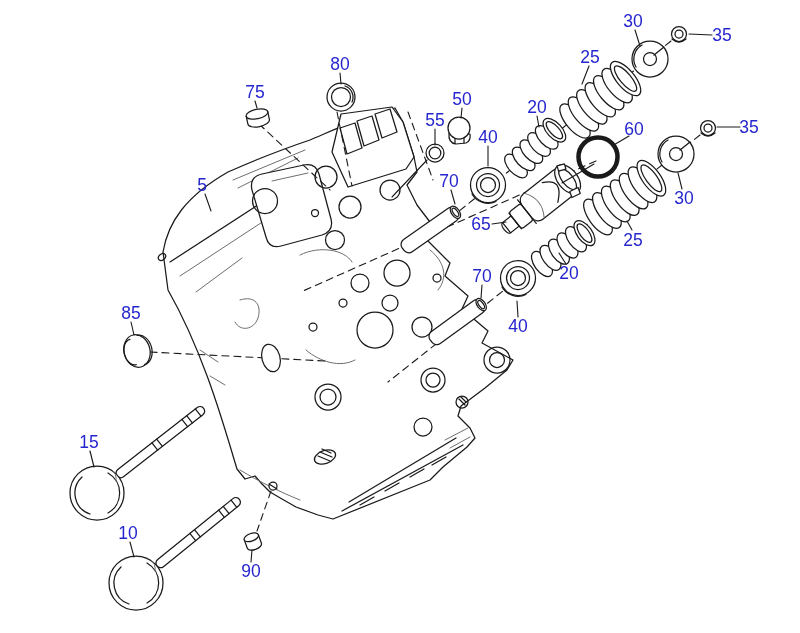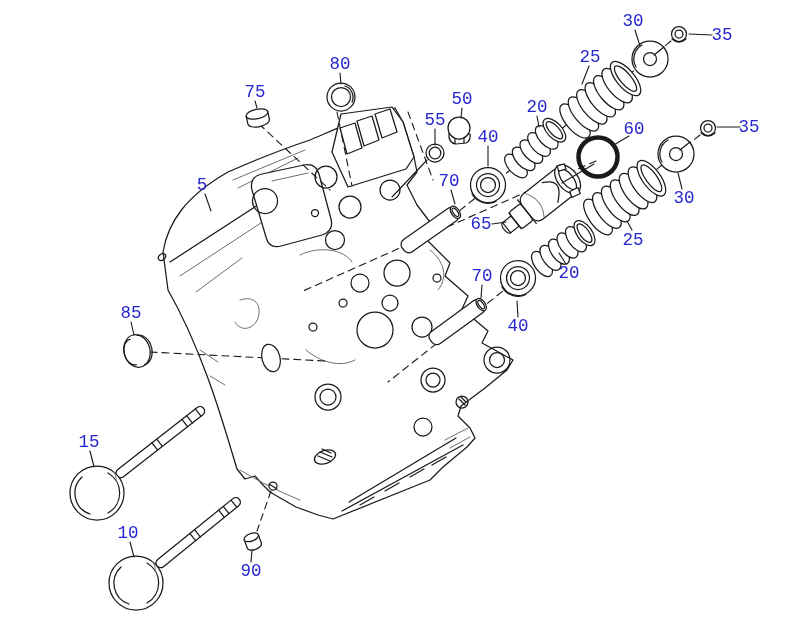--- a/index.html
+++ b/index.html
@@ -1,17 +1,17 @@
 <!DOCTYPE html>
 <html style="--label: #2626CE; --ink: #1a1a1a; --bg: #ffffff;"><head>
 <meta charset="utf-8">
 <style>
   html,body{margin:0;padding:0;background:#fff;}
   #stage{position:relative;width:800px;height:633px;background:var(--bg,#fff);overflow:hidden;
-         font-family:Liberation Mono, monospace;}
+         font-family:Liberation Sans, sans-serif;}
   svg{display:block;}
   .ln{fill:none;stroke:var(--ink,#1a1a1a);stroke-width:1.25;stroke-linecap:round;stroke-linejoin:round;}
   .fw{fill:#fff;stroke:var(--ink,#1a1a1a);stroke-width:1.25;stroke-linecap:round;stroke-linejoin:round;}
   .lt{fill:none;stroke:#6e6e6e;stroke-width:1;stroke-linecap:round;}
   .dash{fill:none;stroke:var(--ink,#1a1a1a);stroke-width:1.1;stroke-dasharray:7 5;stroke-linecap:round;}
   .thick{fill:none;stroke:var(--ink,#1a1a1a);stroke-width:4.5;}
   .leader{fill:none;stroke:var(--ink,#1a1a1a);stroke-width:1.1;stroke-linecap:round;}
   text.callout{font-size:17.5px;fill:var(--label,#2626CE);text-anchor:middle;cursor:pointer;}
 </style>
 </head>

